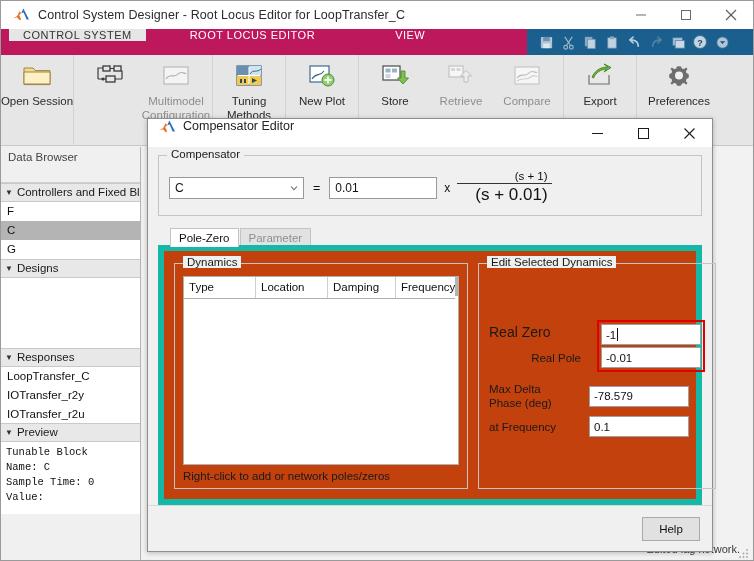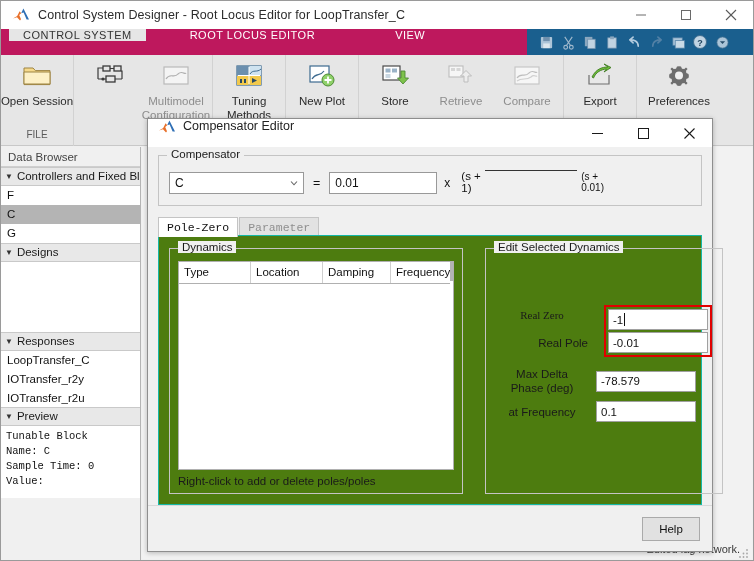--- a/index.html
+++ b/index.html
@@ -95,21 +95,21 @@
     position: absolute; right: 6px; top: 92px; width: 16px; height: 16px;
     display: flex; align-items: center; justify-content: center;
   }
 
   
   .databrowser {
     position: absolute; left: 0; top: 146px; width: 140px; height: 414px;
     background: #f0f0f0; border-right: 1px solid #b4b4b4;
   }
   .db-title {
-    height: 20px; line-height: 20px; padding-left: 7px;
+    height: 36px; line-height: 20px; padding-left: 7px;
     font-size: 11.5px; color: #444; background: #f0f0f0;
     border-bottom: 1px solid #cfcfcf;
   }
   .db-section-head {
     height: 19px; line-height: 19px; font-size: 11.5px; color: #1a1a1a;
     background: #e8e8e8; border-top: 1px solid #c9c9c9; border-bottom: 1px solid #c9c9c9;
     padding-left: 4px; white-space: nowrap; overflow: hidden;
     display: flex; align-items: center;
   }
   .tri { font-size: 8px; margin-right: 4px; color: #333; }
@@ -181,36 +181,36 @@
   .combo .arrow {
     position: absolute; right: 0; top: 0; width: 18px; height: 20px;
     display: flex; align-items: center; justify-content: center; color: #555;
   }
   .eqsign { font-size: 12.5px; color: #111; margin: 0 9px; }
   .gaininput {
     width: 108px; height: 22px; background: #ffffff; border: 1px solid #999;
     font-size: 12px; color: #111; padding-left: 5px; display:flex; align-items:center;
   }
   .times { font-size: 12px; color: #111; margin: 0 7px; }
-  .frac { display: inline-flex; flex-direction: row; align-items: flex-start; }
+  .frac { display: inline-flex; flex-direction: column; align-items: flex-end; }
   .frac .num { font-size: 11.5px; color: #111; padding: 0 4px 1px 4px; }
   .frac .bar { height: 1px; background: #333; width: 100%; min-width: 62px; }
-  .frac .den { font-size: 10px; color: #111; padding: 1px 4px 0 4px; }
+  .frac .den { font-size: 17px; color: #111; padding: 1px 4px 0 4px; margin-left: 14px; }
 
   
-  .dlg-tabs { display: flex; align-items: flex-end; height: 22px; margin-left: 0px; font-family: Liberation Mono, monospace; }
+  .dlg-tabs { display: flex; align-items: flex-end; height: 22px; margin-left: 12px; }
   .dtab {
     font-size: 11.5px; padding: 3px 8px 3px 8px; border: 1px solid #c4c4c4;
     border-bottom: none; background: #e2e2e2; color: #8f8f8f; margin-right: 1px;
     position: relative; top: 1px;
   }
   .dtab.active { background: #ffffff; color: #111; z-index: 2; }
 
   .tabpanel {
-    border: 1px solid #14b8a6; background: #4d7c0f;
+    border: 6px solid #14b8a6; background: #c2410c;
     flex: 1 1 auto; display: flex; padding: 12px 10px 10px 10px; position: relative;
     margin-top: -1px;
   }
 
   .dyn-group {
     width: 294px; padding: 12px 8px 6px 8px; display: flex; flex-direction: column;
   }
   .table {
     border: 1px solid #b0b0b0; background: #ffffff; flex: 1 1 auto;
     display: flex; overflow: hidden;
@@ -225,26 +225,26 @@
   .trow.sel { background: #b4b4b4; }
   .td {
     font-size: 11.5px; color: #111; line-height: 19px; padding-left: 5px;
     border-right: 1px solid #c9c9c9; overflow: hidden; white-space: nowrap;
   }
   .td:last-child { border-right: none; }
   .tfill { flex: 1 1 auto; background: #ffffff; }
   .hint { font-size: 11.5px; color: #1a1a1a; margin-top: 5px; }
 
   .edit-group {
-    flex: 1 1 auto; margin-left: 22px; padding: 14px 10px 10px 10px;
+    flex: 1 1 auto; margin-left: 10px; padding: 14px 10px 10px 10px;
     display: flex; flex-direction: column;
   }
   .field-row { display: flex; align-items: center; margin-bottom: 6px; }
   .field-label {
-    width: 100px; text-align: center; font-size: 11.5px; color: #1a1a1a;
+    width: 100px; text-align: left; font-size: 11.5px; color: #1a1a1a;
     padding-right: 8px; line-height: 14px;
   }
   .field-input {
     width: 100px; height: 21px; background: #ffffff; border: 1px solid #a0a0a0;
     font-size: 11.5px; color: #111; padding-left: 4px; display: flex; align-items: center;
     position: relative;
   }
   .highlight-box {
     border: 2px solid #e00000; padding: 2px; margin-left: 108px; width: 108px;
   }
@@ -368,21 +368,20 @@
         <div class="rbtn">
           <span class="ico">
             <svg width="30" height="26" viewBox="0 0 30 26">
               <path d="M2 5 h9 l2.4 2.6 h14.6 v14 H2 Z" fill="#f6d98b" stroke="#9d8443" stroke-width="1"></path>
               <path d="M2 9 h26 v12 H2 Z" fill="#fdf0c6" stroke="#9d8443" stroke-width="1"></path>
             </svg>
           </span>
           <span class="lbl">Open Session</span>
         </div>
       </div>
-      <div class="rgroup-label">FILE</div>
     </div>
 
     <div class="rgroup">
       <div class="rgroup-items">
         <div class="rbtn">
           <span class="ico">
             <svg width="32" height="26" viewBox="0 0 32 26">
               <rect x="9" y="3" width="7" height="5" fill="none" stroke="#3a3a3a" stroke-width="1.3"></rect>
               <rect x="20" y="3" width="7" height="5" fill="none" stroke="#3a3a3a" stroke-width="1.3"></rect>
               <rect x="12" y="13" width="9" height="6" fill="none" stroke="#3a3a3a" stroke-width="1.3"></rect>
@@ -653,30 +652,30 @@
               <div class="th" style="flex:1 1 auto;">Frequency</div>
             </div>
             <div class="trow sel">
               <div class="td" style="width:72px;">Lag</div>
               <div class="td" style="width:72px;">-1, -0.01</div>
               <div class="td" style="width:68px;">1</div>
               <div class="td" style="flex:1 1 auto;">1, 0.01</div>
             </div>
             <div class="tfill"></div>
           </div>
-          <div class="hint">Right-click to add or delete poles/poles</div>
+          <div class="hint">Right-click to add or network poles/zeros</div>
         </div>
 
         <div class="gbox edit-group">
           <div class="gbox-label">Edit Selected Dynamics</div>
 
           <div style="height:42px;"></div>
 
           <div style="position:relative;">
-            <div style="position:absolute; left:0; top:4px; width:100px; text-align:center; padding-right:8px; font-size:11px; color:#1a1a1a;font-family:Liberation Serif, serif;">Real Zero</div>
+            <div style="position:absolute; left:0; top:4px; width:100px; text-align:left; padding-right:8px; font-size:14px; color:#1a1a1a;">Real Zero</div>
             <div style="position:absolute; left:0; top:32px; width:100px; text-align:right; padding-right:8px; font-size:11.5px; color:#1a1a1a;">Real Pole</div>
             <div class="highlight-box">
               <div class="field-input" style="width:100%; margin-bottom:2px;">
                 <span>-1</span>
                   <span class="caret"></span>
               </div>
               <div class="field-input" style="width:100%;">
                 <span>-0.01</span>
               </div>
             </div>

